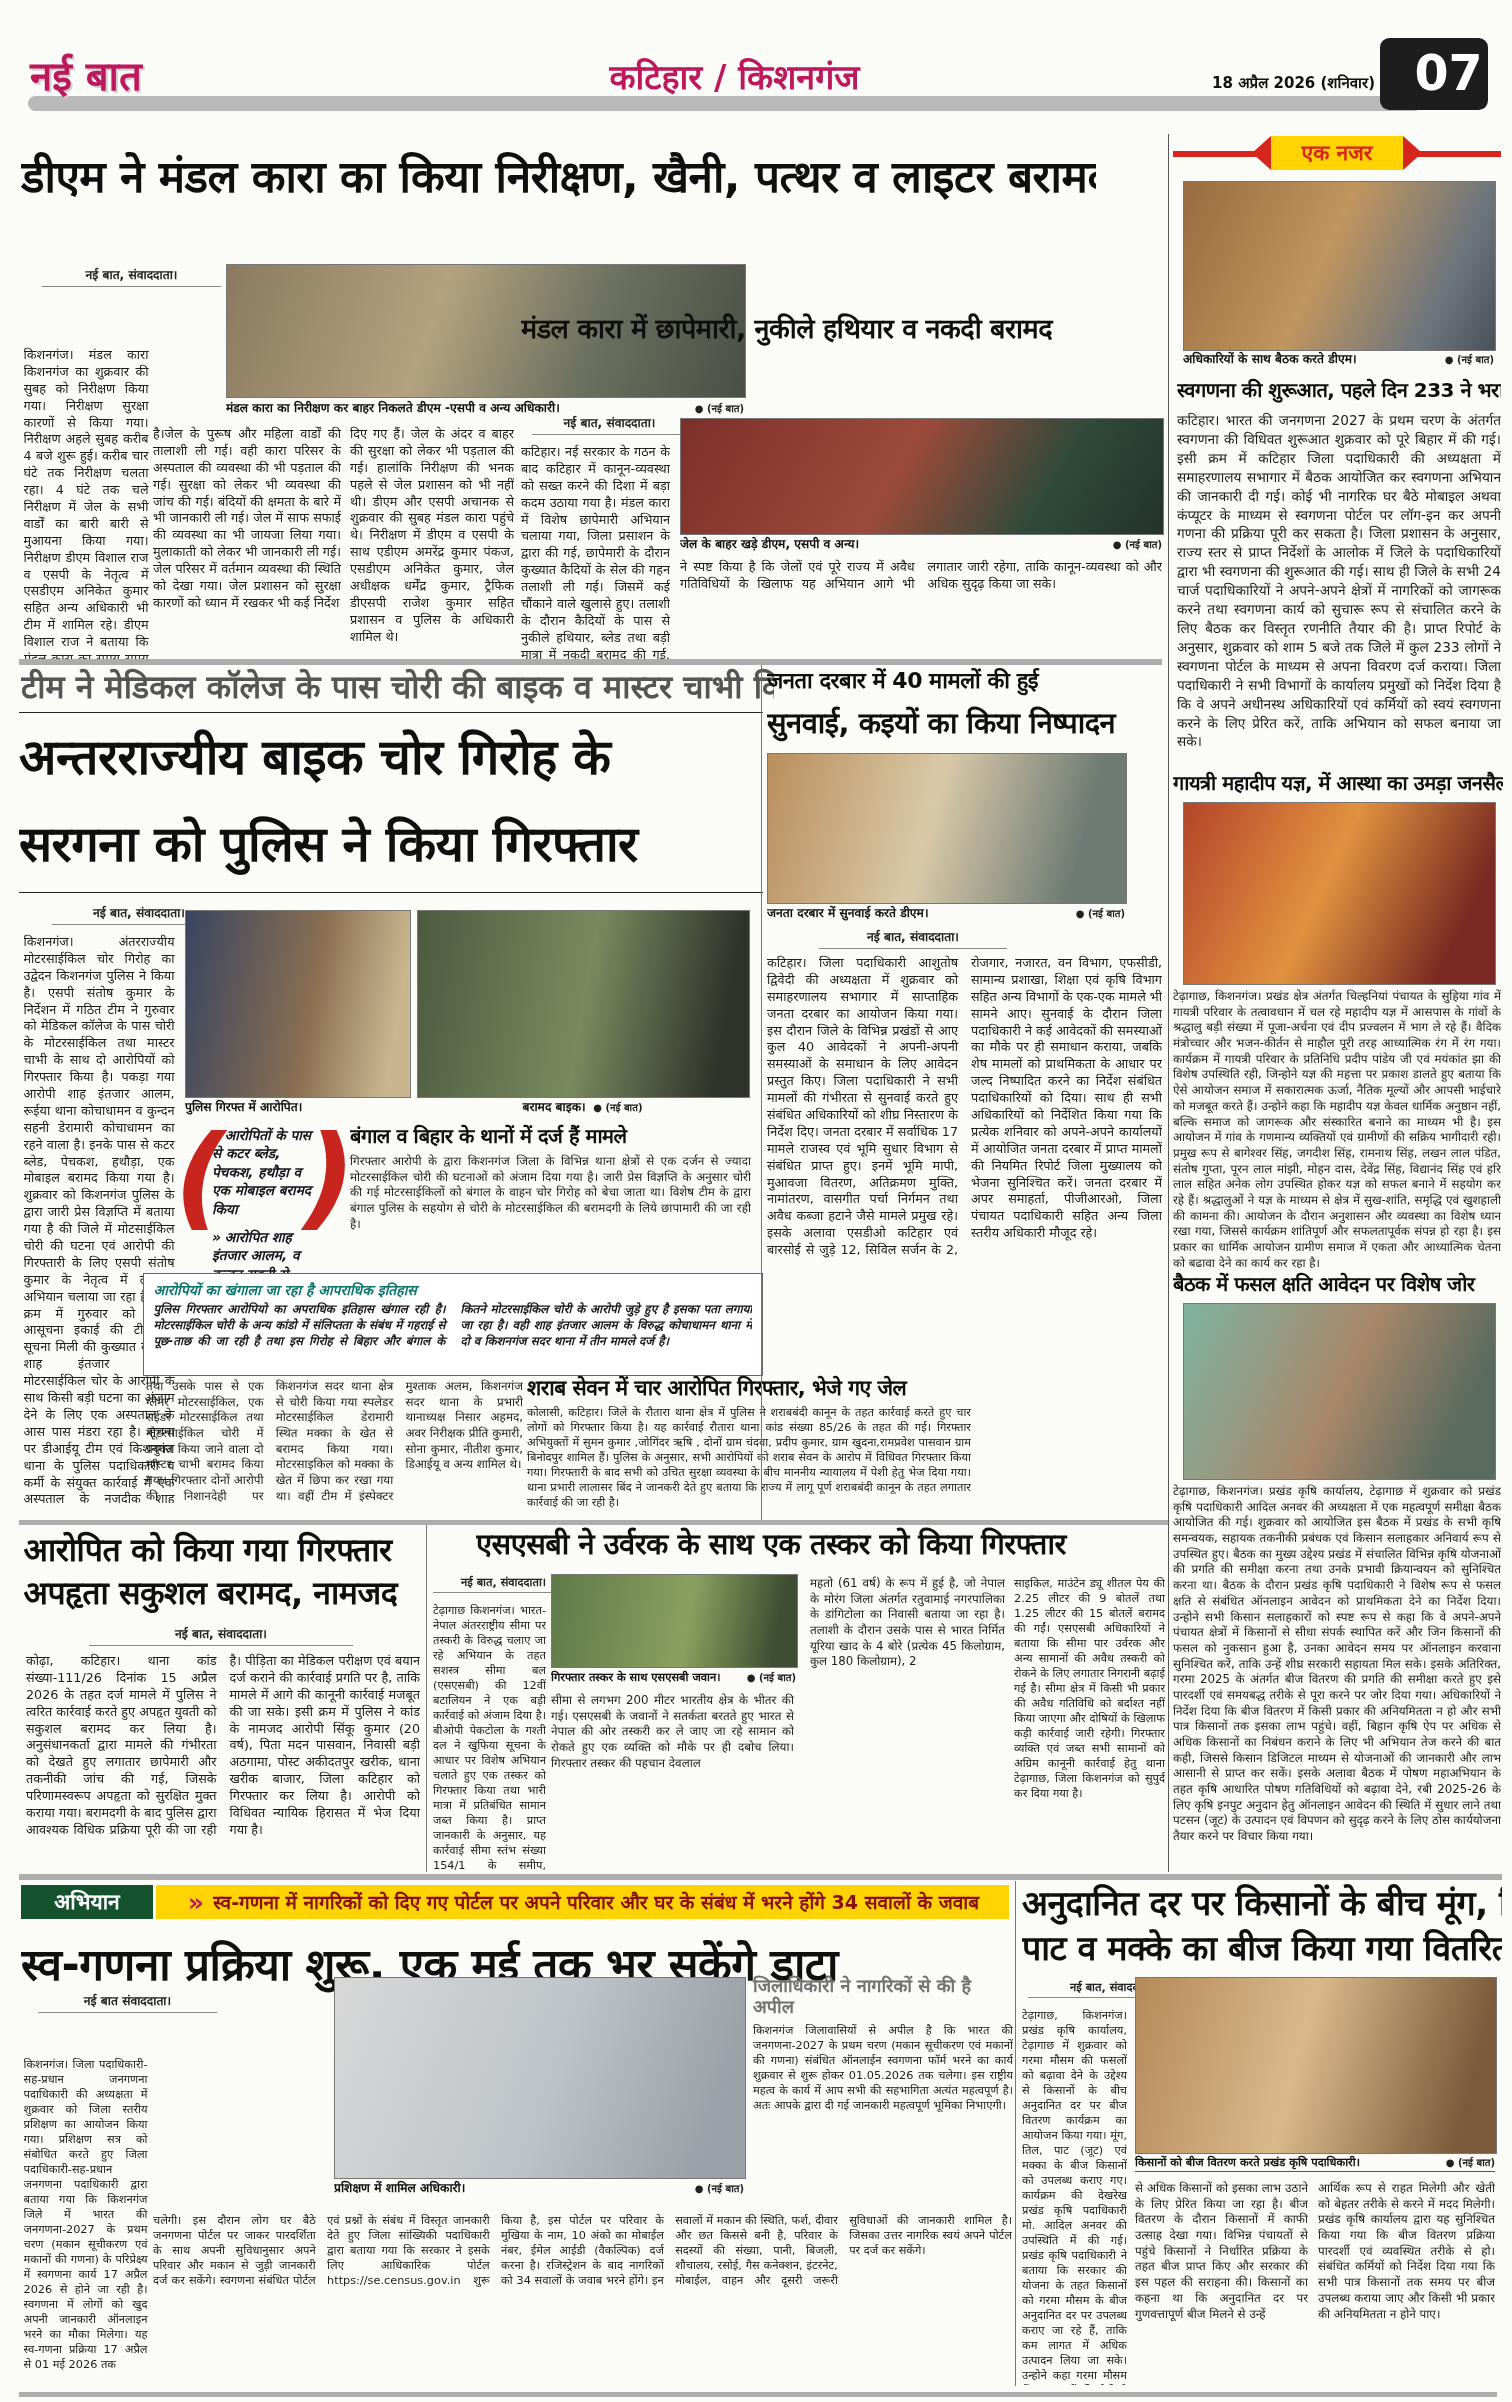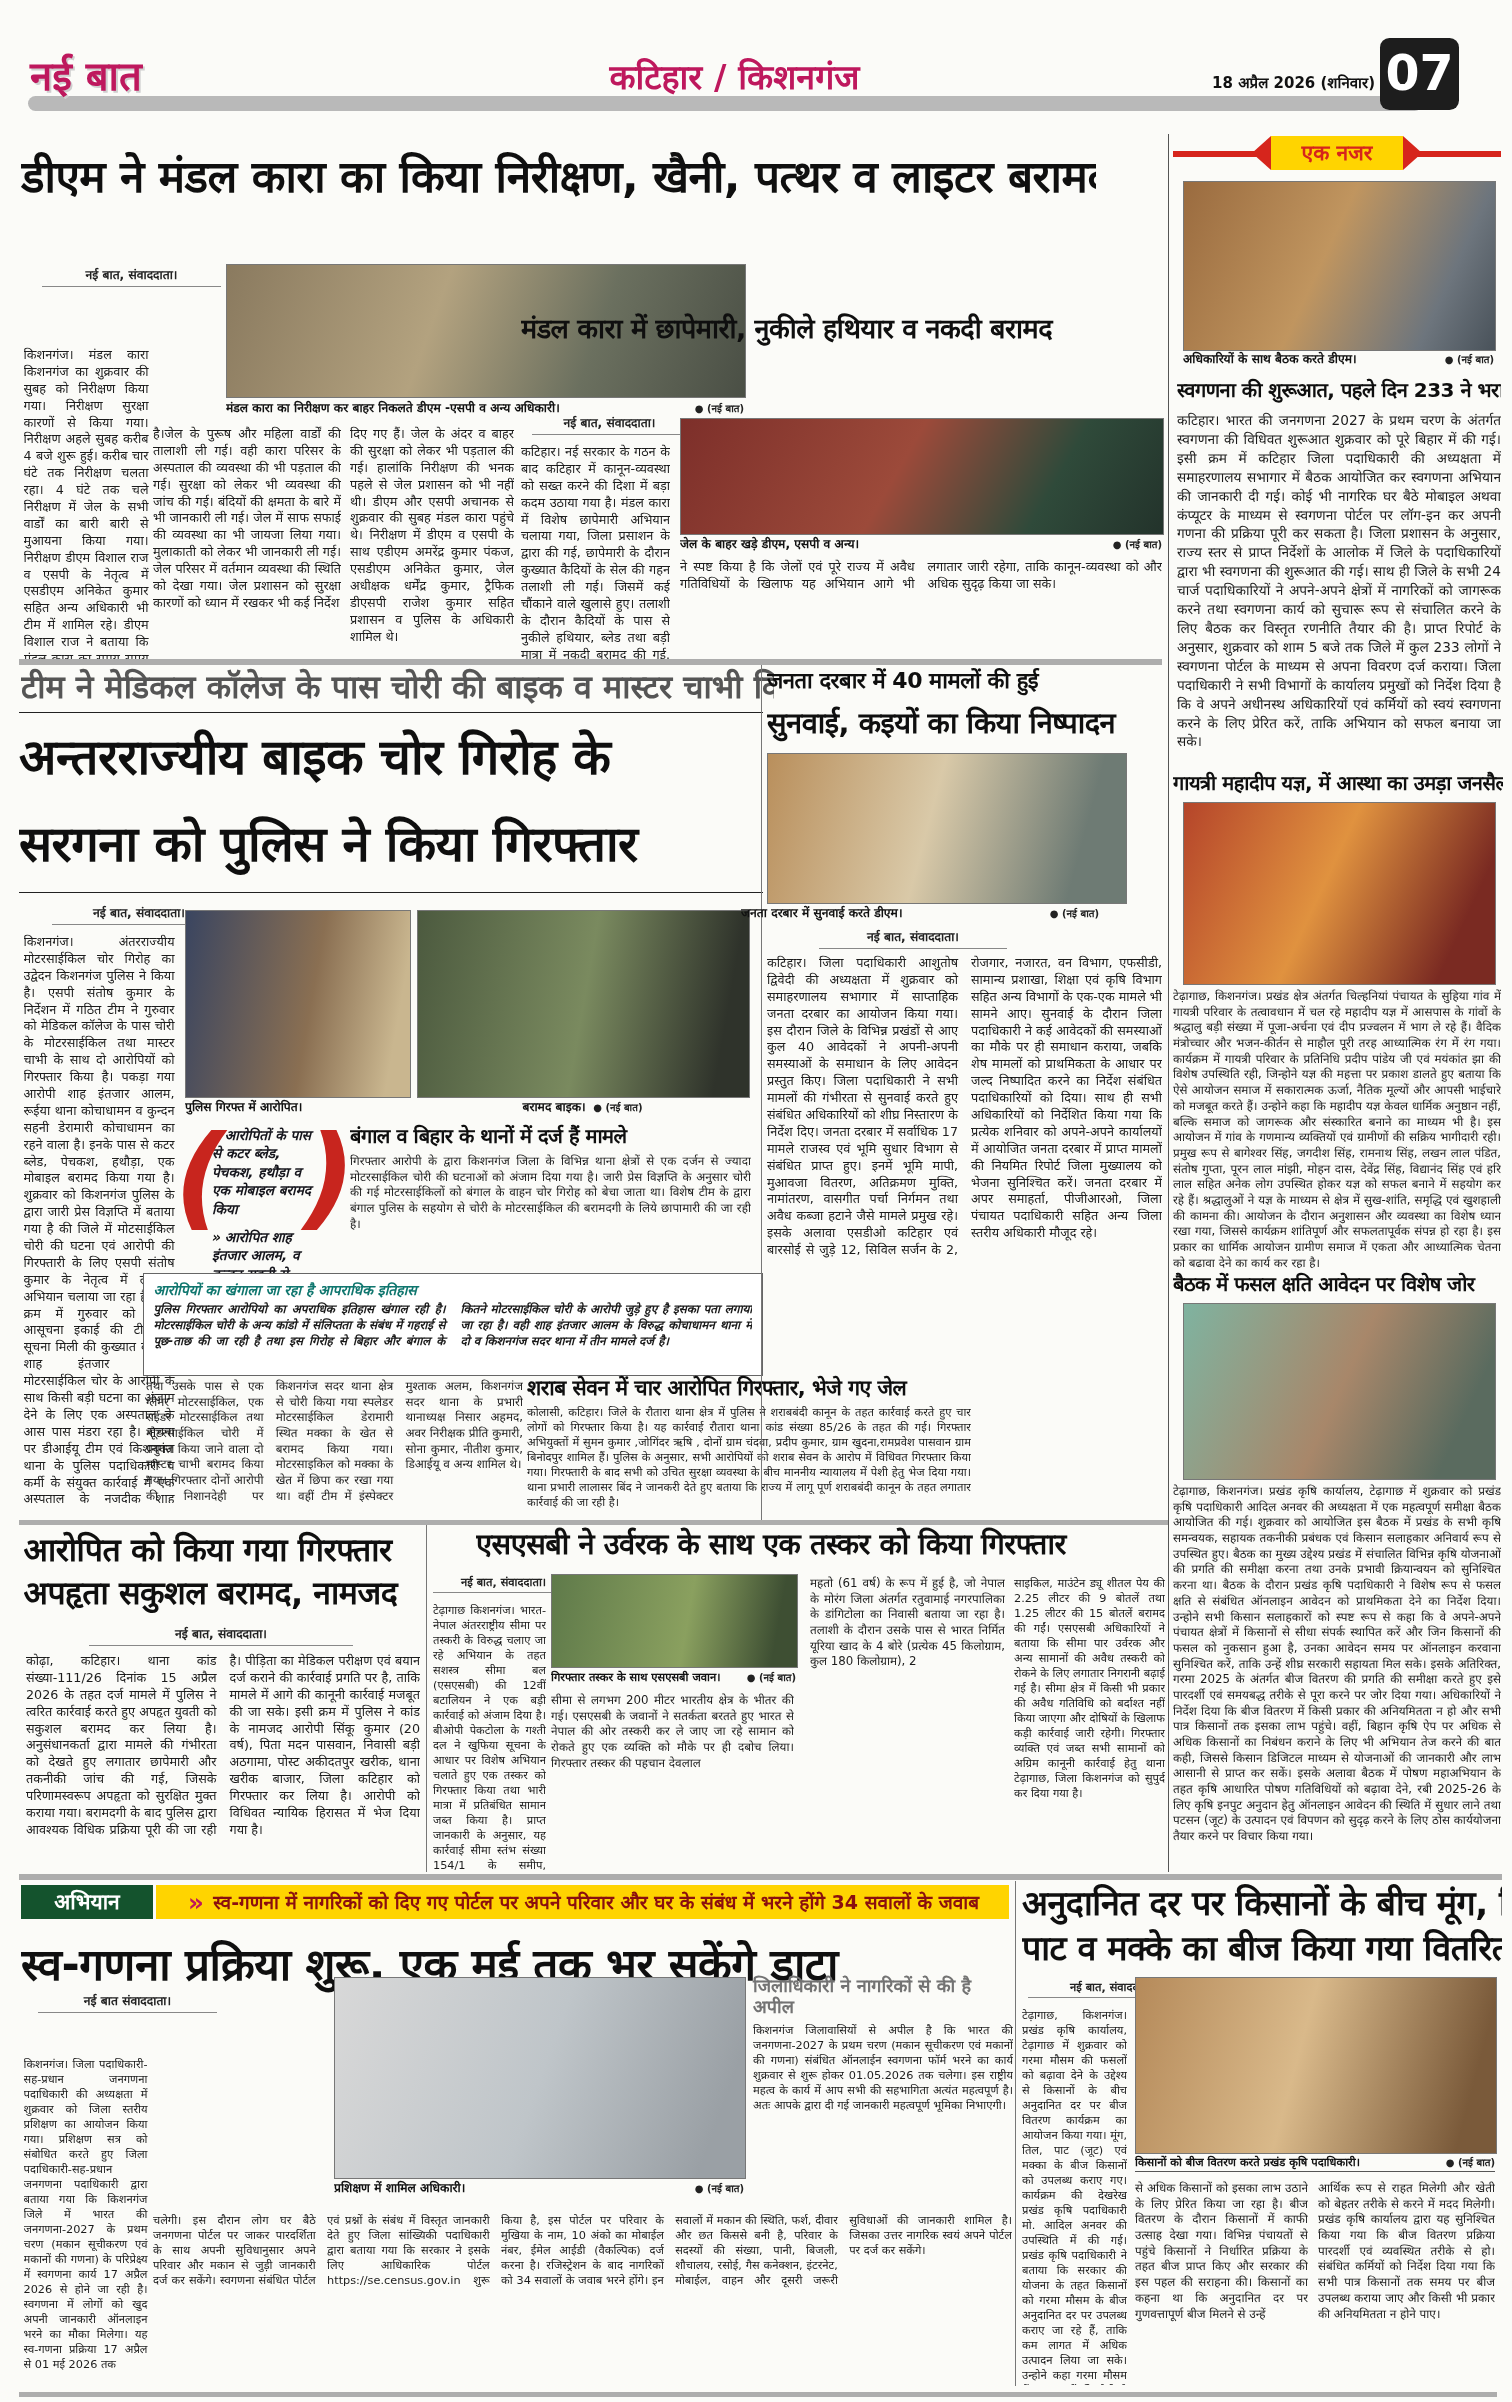--- a/index.html
+++ b/index.html
@@ -17,21 +17,21 @@
   .cols3{column-count:3;column-gap:12.2px;}
   .cols5{column-count:5;column-gap:11.3px;}
   .cap{display:flex;justify-content:space-between;align-items:baseline;font-weight:700;font-size:12.2px;color:#111;overflow:hidden;}
   .cap .credit{font-size:10px;font-weight:700;color:#222;white-space:nowrap;margin-left:7.5px;}
   .photo{background:#999;border:0.9px solid #777;}
   .hrule{background:#adadad;}
   .vrule{background:#8a8a8a;width:0.9px;}
   .badge-yellow{background:#ffd400;color:#d6251c;font-weight:800;text-align:center;}
   .strip-yellow{background:#ffd400;color:#8a0f0f;font-weight:800;display:flex;align-items:center;overflow:hidden;}
   .badge-red{background:#14532d;color:#fff;font-weight:800;text-align:center;}
-  .pgno{background:#1d1d1d;color:#fff;font-weight:800;text-align:center;border-radius:9.4px 9.4px 9.4px 9.4px;}
+  .pgno{background:#1d1d1d;color:#fff;font-weight:800;text-align:center;border-radius:9.4px 9.4px 9.4px 9.4px;padding-left:29px;}
   .bullet-box{position:relative;font-weight:700;font-style:italic;font-size:13.7px;line-height:1.35;color:#15151c;}
   .bullet-box .paren{position:absolute;color:#c8251e;font-size:113px;font-weight:700;top:-5.6px;line-height:1;}
   .bullet-item{margin:0 24.5px 9.4px 28px;}
   .arrow{color:#111;font-weight:800;margin-right:3.8px;}
   .hist-box{border:1.9px solid #666;background:#fff;padding:5.6px 9.4px;}
   .hist-head{font-weight:800;font-style:italic;font-size:14px;white-space:nowrap;overflow:hidden;color:#0f766e;}
   .hist-body{font-weight:700;font-style:italic;font-size:11.8px;line-height:1.35;column-count:2;column-gap:15px;text-align:justify;color:#1a1a1a;}
   .appeal-head{color:#737373;font-weight:800;font-size:18px;line-height:1.15;}
   .tri{width:0;height:0;position:absolute;top:0;}
 </style>
@@ -126,21 +126,21 @@
 
   <div class="abs headline" style="left:527px;top:1375px;width:444px;height:28px;font-size:21px;line-height:26px;">शराब सेवन में चार आरोपित गिरफ्तार, भेजे गए जेल</div>
   <div class="abs body-text xs" style="left:527px;top:1405px;width:444px;height:113px;">कोलासी, कटिहार। जिले के रौतारा थाना क्षेत्र में पुलिस ने शराबबंदी कानून के तहत कार्रवाई करते हुए चार लोगों को गिरफ्तार किया है। यह कार्रवाई रौतारा थाना कांड संख्या 85/26 के तहत की गई। गिरफ्तार अभियुक्तों में सुमन कुमार ,जोगिंदर ऋषि , दोनों ग्राम चंदवा, प्रदीप कुमार, ग्राम खुदना,रामप्रवेश पासवान ग्राम बिनोदपुर शामिल हैं। पुलिस के अनुसार, सभी आरोपियों को शराब सेवन के आरोप में विधिवत गिरफ्तार किया गया। गिरफ्तारी के बाद सभी को उचित सुरक्षा व्यवस्था के बीच माननीय न्यायालय में पेशी हेतु भेज दिया गया। थाना प्रभारी लालासर बिंद ने जानकरी देते हुए बताया कि राज्य में लागू पूर्ण शराबबंदी कानून के तहत लगातार कार्रवाई की जा रही है।</div>
 
   <div class="abs vrule" style="left:761px;top:665px;height:855px;background:#777;"></div>
   <div class="abs" style="left:767px;top:659px;width:395px;height:90px;">
     <div class="headline" style="font-size:22px;line-height:43px;">जनता दरबार में 40 मामलों की हुई</div>
     <div class="headline" style="font-size:29px;line-height:43px;">सुनवाई, कइयों का किया निष्पादन</div>
   </div>
   <div class="abs photo" style="left:767px;top:753px;width:358px;height:149px;background:linear-gradient(105deg,#b98f5c,#d9c9a8 45%,#6e7b74 85%);"></div>
-  <div class="abs cap" style="left:741px;top:904px;width:358px;">
+  <div class="abs cap" style="left:767px;top:904px;width:358px;">
     <span>जनता दरबार में सुनवाई करते डीएम।</span>
     <span class="credit">● (नई बात)</span>
   </div>
   <div class="abs byline" style="left:819px;top:928px;width:188px;">नई बात, संवाददाता।</div>
   <div class="abs body-text cols2" style="left:767px;top:955px;width:395px;height:335px;">कटिहार। जिला पदाधिकारी आशुतोष द्विवेदी की अध्यक्षता में शुक्रवार को समाहरणालय सभागार में साप्ताहिक जनता दरबार का आयोजन किया गया। इस दौरान जिले के विभिन्न प्रखंडों से आए कुल 40 आवेदकों ने अपनी-अपनी समस्याओं के समाधान के लिए आवेदन प्रस्तुत किए। जिला पदाधिकारी ने सभी मामलों की गंभीरता से सुनवाई करते हुए संबंधित अधिकारियों को शीघ्र निस्तारण के निर्देश दिए। जनता दरबार में सर्वाधिक 17 मामले राजस्व एवं भूमि सुधार विभाग से संबंधित प्राप्त हुए। इनमें भूमि मापी, मुआवजा वितरण, अतिक्रमण मुक्ति, नामांतरण, वासगीत पर्चा निर्गमन तथा अवैध कब्जा हटाने जैसे मामले प्रमुख रहे। इसके अलावा एसडीओ कटिहार एवं बारसोई से जुड़े 12, सिविल सर्जन के 2, रोजगार, नजारत, वन विभाग, एफसीडी, सामान्य प्रशाखा, शिक्षा एवं कृषि विभाग सहित अन्य विभागों के एक-एक मामले भी सामने आए। सुनवाई के दौरान जिला पदाधिकारी ने कई आवेदकों की समस्याओं का मौके पर ही समाधान कराया, जबकि शेष मामलों को प्राथमिकता के आधार पर जल्द निष्पादित करने का निर्देश संबंधित पदाधिकारियों को दिया। साथ ही सभी अधिकारियों को निर्देशित किया गया कि प्रत्येक शनिवार को अपने-अपने कार्यालयों में आयोजित जनता दरबार में प्राप्त मामलों की नियमित रिपोर्ट जिला मुख्यालय को भेजना सुनिश्चित करें। जनता दरबार में अपर समाहर्ता, पीजीआरओ, जिला पंचायत पदाधिकारी सहित अन्य जिला स्तरीय अधिकारी मौजूद रहे।</div>
 
   <div class="abs hrule" style="left:19px;top:1520px;width:1149px;height:4.7px;"></div>
 
   <div class="abs" style="left:23.5px;top:1529px;width:433px;height:89px;">
     <div class="headline" style="font-size:32px;line-height:43px;">आरोपित को किया गया गिरफ्तार</div>

